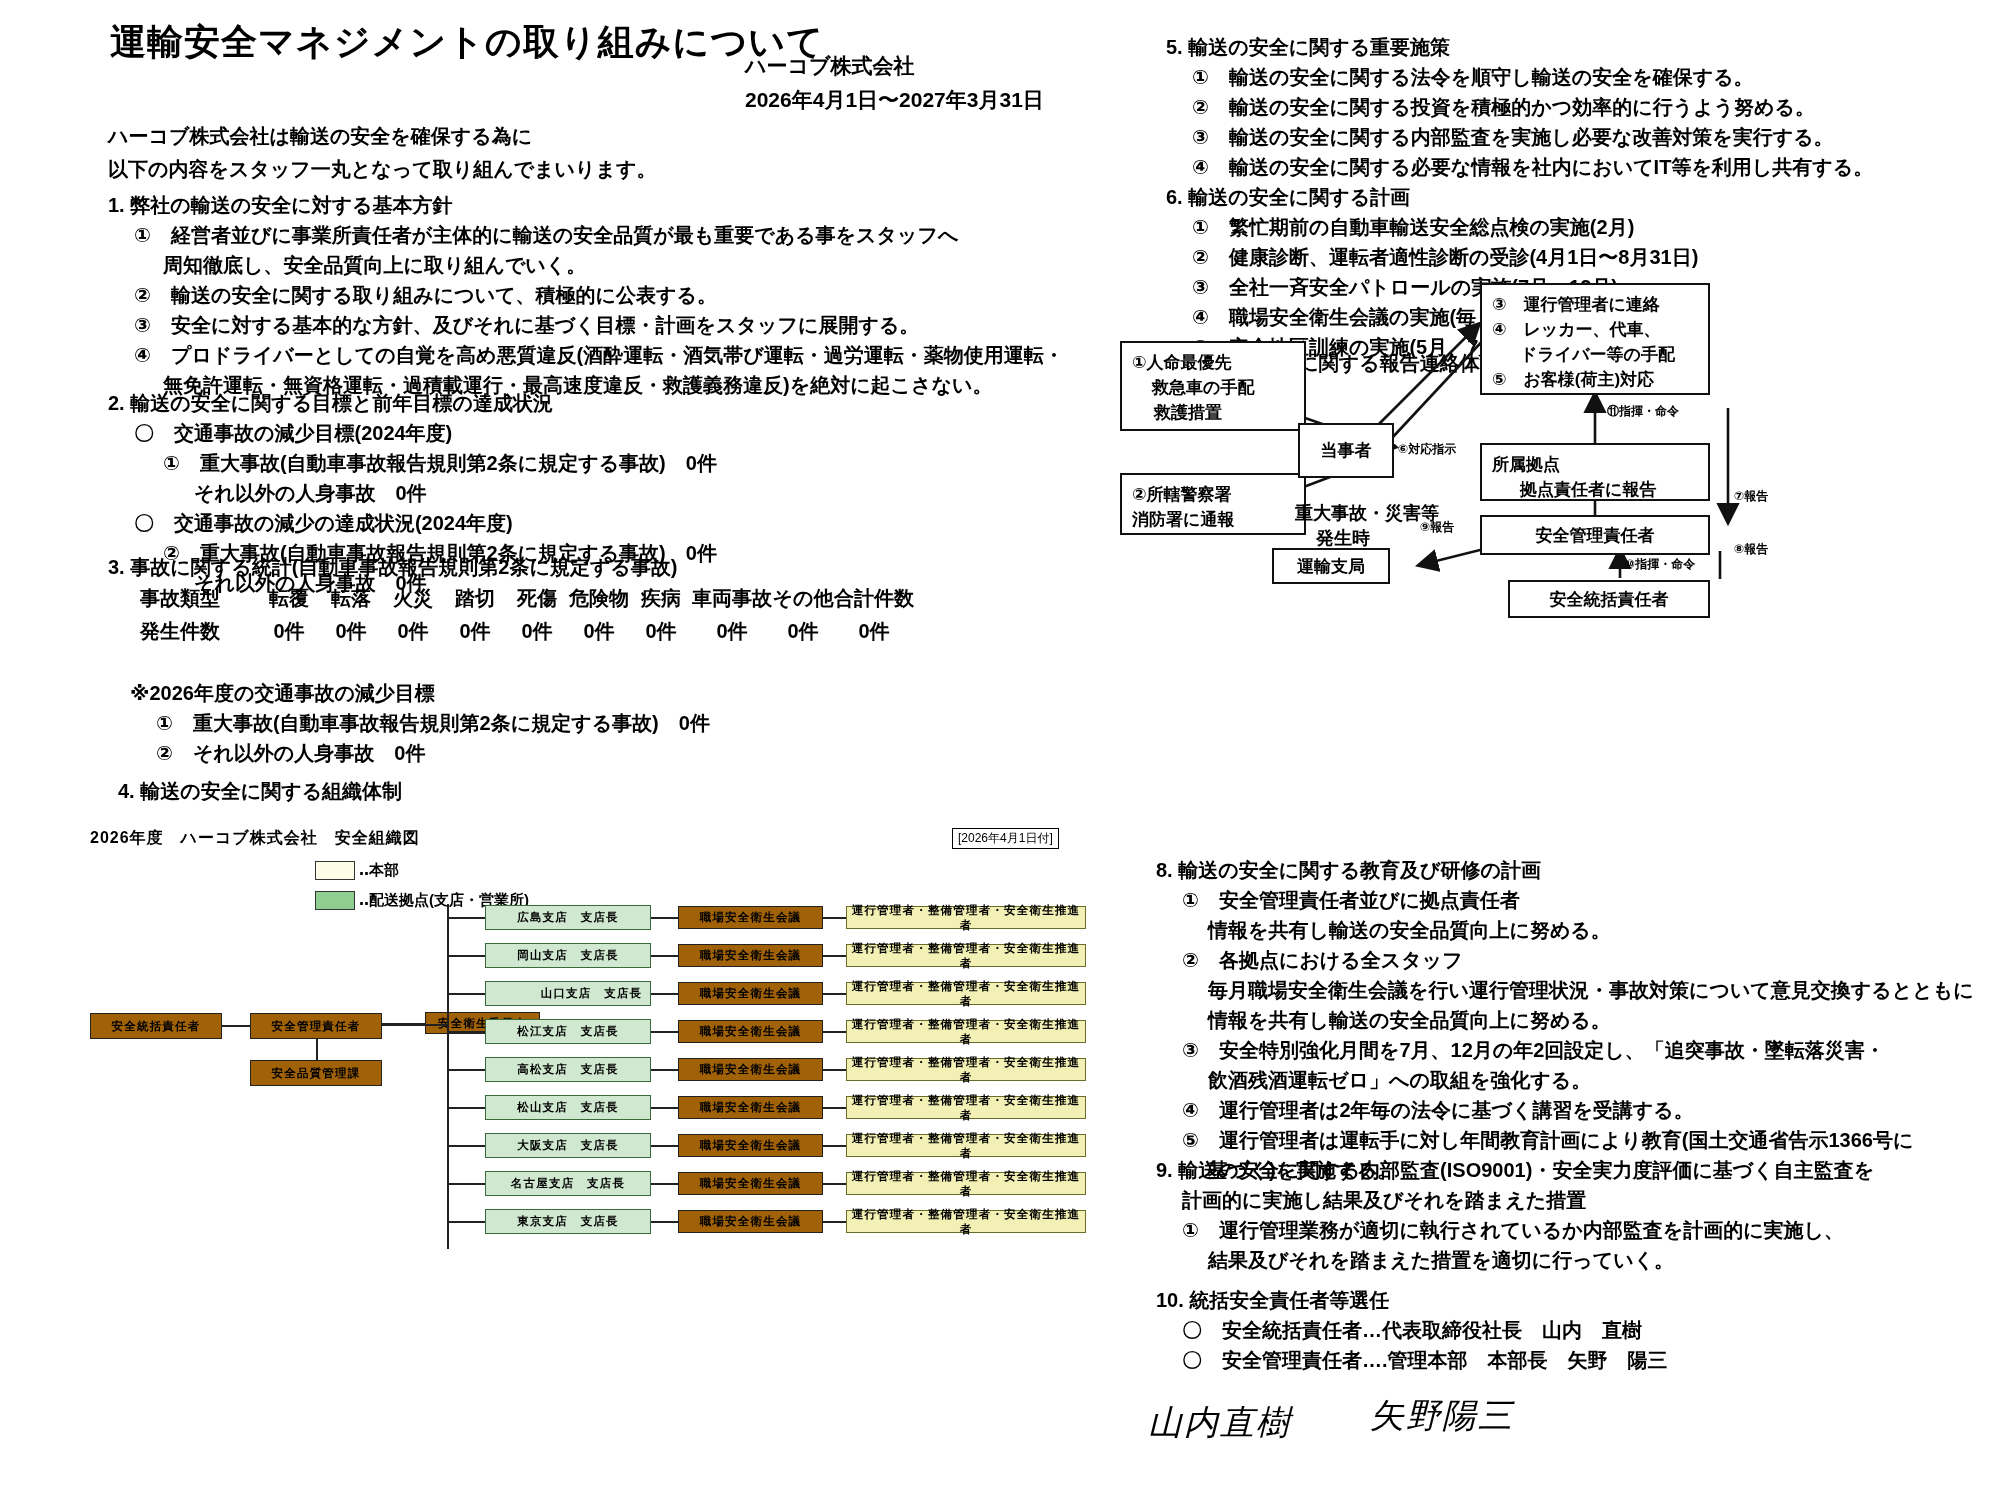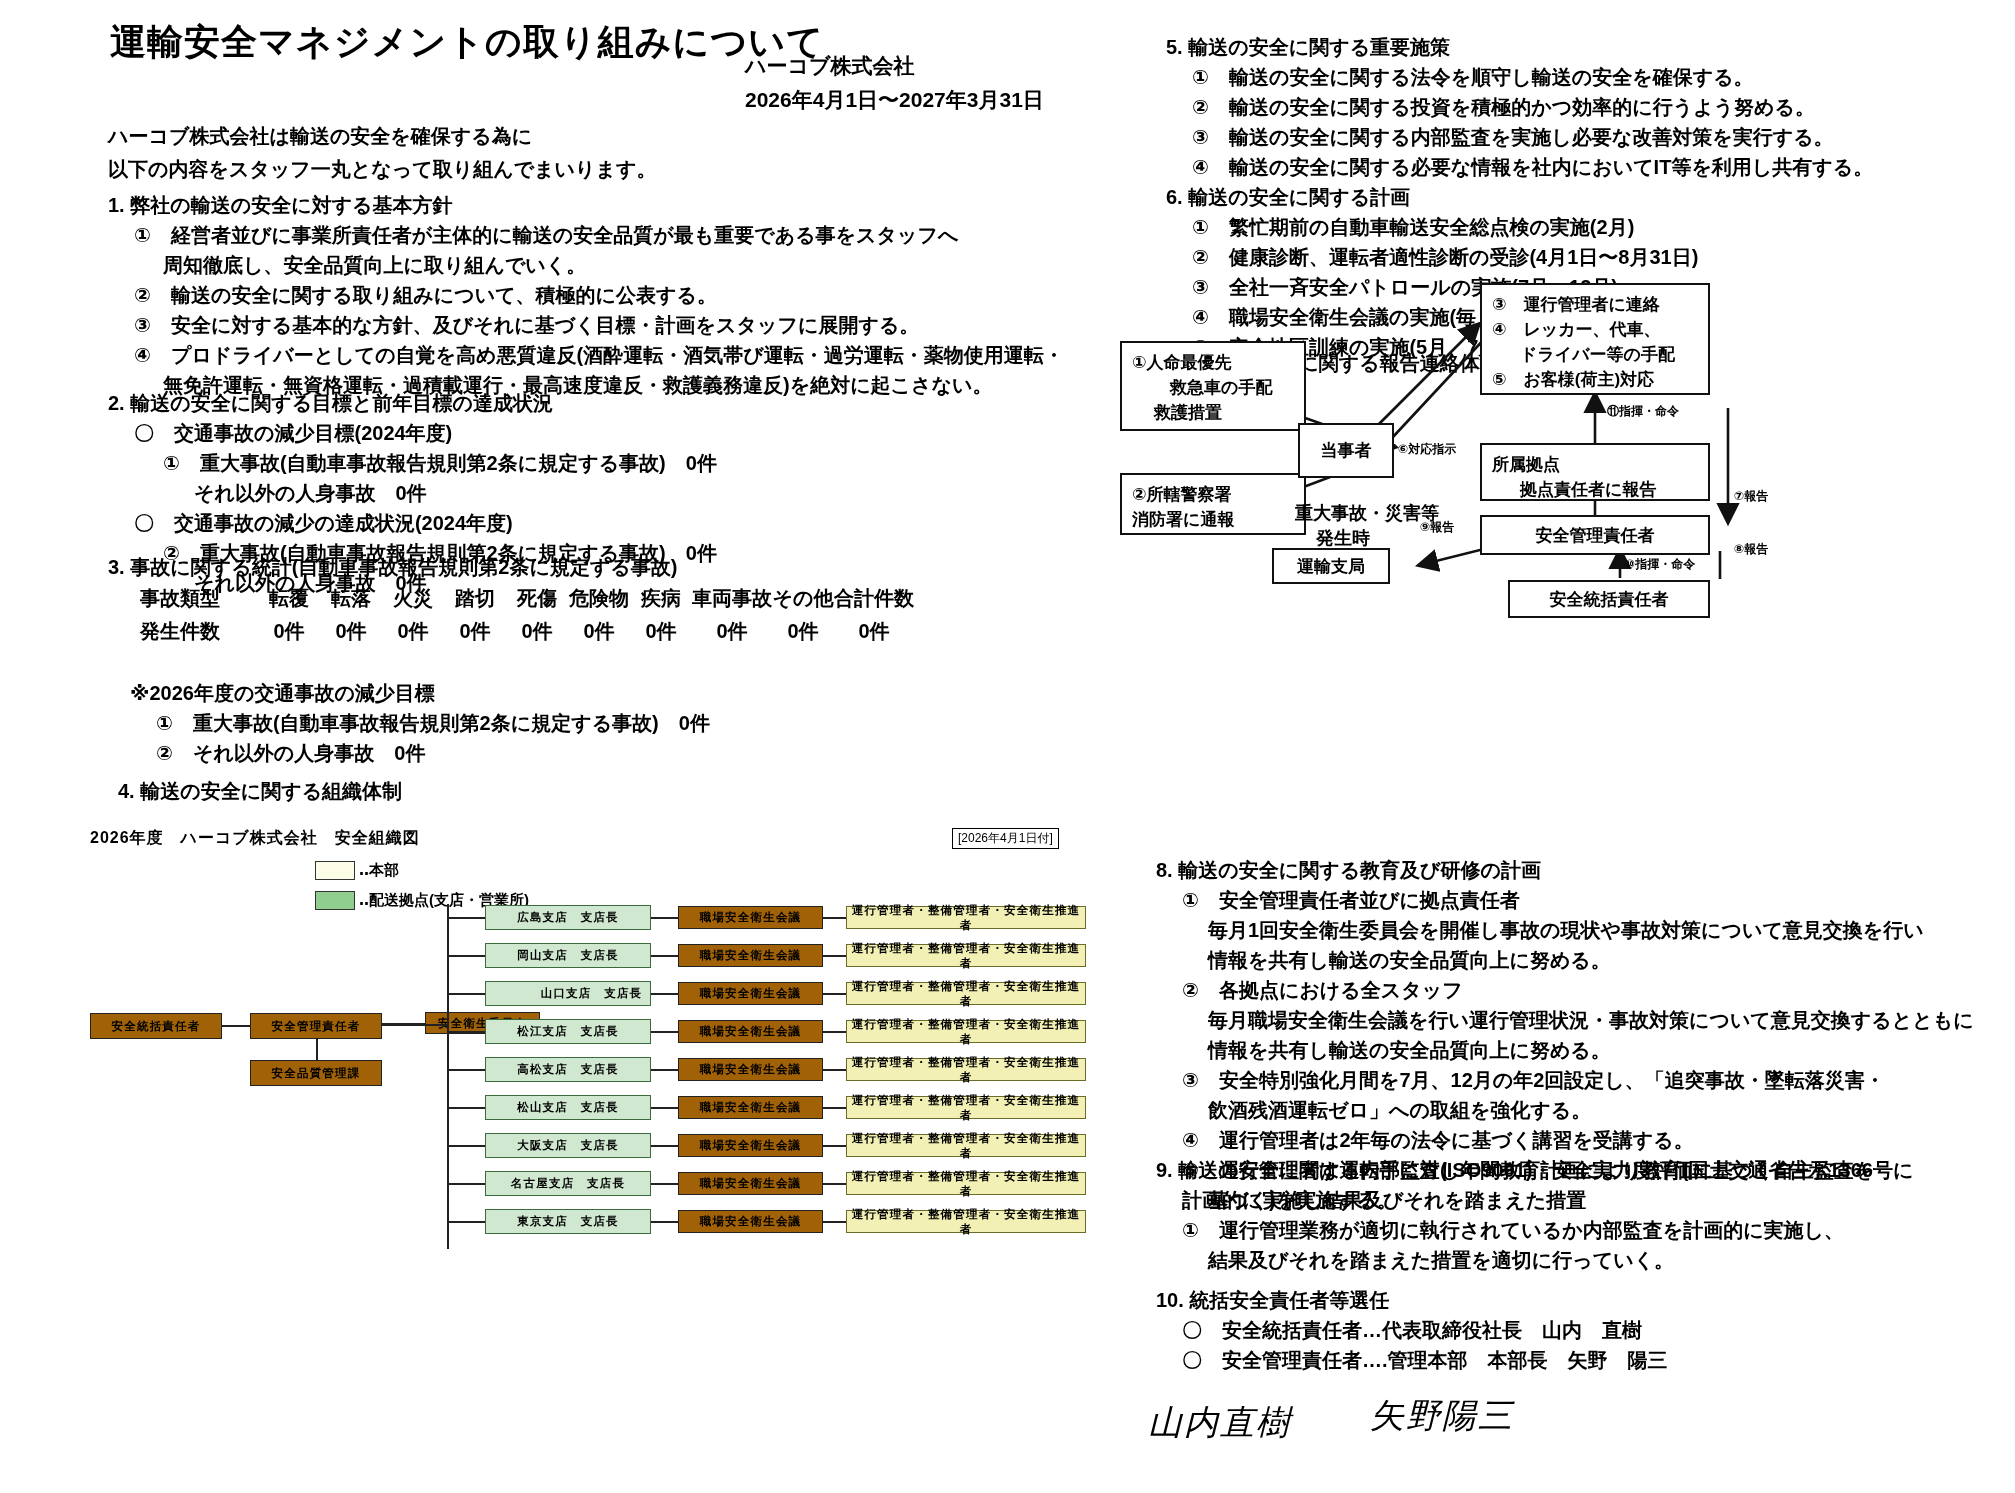--- a/index.html
+++ b/index.html
@@ -284,21 +284,21 @@
         <line x1="475" y1="203" x2="475" y2="238" stroke="#111" stroke-width="2.6"></line>
 
         <line x1="500" y1="295" x2="500" y2="268" stroke="#111" stroke-width="2.6" marker-end="url(#ah)"></line>
         <line x1="600" y1="268" x2="600" y2="296" stroke="#111" stroke-width="2.6"></line>
 
         <line x1="428" y1="250" x2="300" y2="282" stroke="#111" stroke-width="2.6" marker-end="url(#ah)"></line>
       </svg>
 
       <div class="fbox" style="left:0px;top:58px;width:186px;height:90px;">
         <div>①人命最優先</div>
-        <div style="margin-left:38px;">救急車の手配</div>
+        <div style="margin-left:20px;">救急車の手配</div>
         <div style="margin-left:22px;">救護措置</div>
       </div>
 
       <div class="fbox" style="left:0px;top:190px;width:186px;height:62px;">
         <div>②所轄警察署</div>
         <div>消防署に通報</div>
       </div>
 
       <div class="fbox ctr" style="left:178px;top:140px;width:96px;height:55px;">当事者</div>
 
@@ -327,21 +327,20 @@
       <div class="flabel" style="left:614px;top:205px;">⑦報告</div>
       <div class="flabel" style="left:614px;top:258px;">⑧報告</div>
       <div class="flabel" style="left:300px;top:236px;">⑨報告</div>
       <div class="flabel" style="left:505px;top:273px;">⑩指揮・命令</div>
       <div class="flabel" style="left:487px;top:120px;">⑪指揮・命令</div>
     </div>
 
     <div class="rsec" style="left:36px;top:855px;">
       <div>8. 輸送の安全に関する教育及び研修の計画</div>
       <div style="margin-left:26px;">①　安全管理責任者並びに拠点責任者</div>
-      <div style="margin-left:52px;">毎月1回安全衛生委員会を開催し事故の現状や事故対策について意見交換を行い</div>
       <div style="margin-left:52px;">情報を共有し輸送の安全品質向上に努める。</div>
       <div style="margin-left:26px;">②　各拠点における全スタッフ</div>
       <div style="margin-left:52px;">毎月職場安全衛生会議を行い運行管理状況・事故対策について意見交換するとともに</div>
       <div style="margin-left:52px;">情報を共有し輸送の安全品質向上に努める。</div>
       <div style="margin-left:26px;">③　安全特別強化月間を7月、12月の年2回設定し、「追突事故・墜転落災害・</div>
       <div style="margin-left:52px;">飲酒残酒運転ゼロ」への取組を強化する。</div>
       <div style="margin-left:26px;">④　運行管理者は2年毎の法令に基づく講習を受講する。</div>
       <div style="margin-left:26px;">⑤　運行管理者は運転手に対し年間教育計画により教育(国土交通省告示1366号に</div>
       <div style="margin-left:52px;">基づく)を実施する。</div>
     </div>

